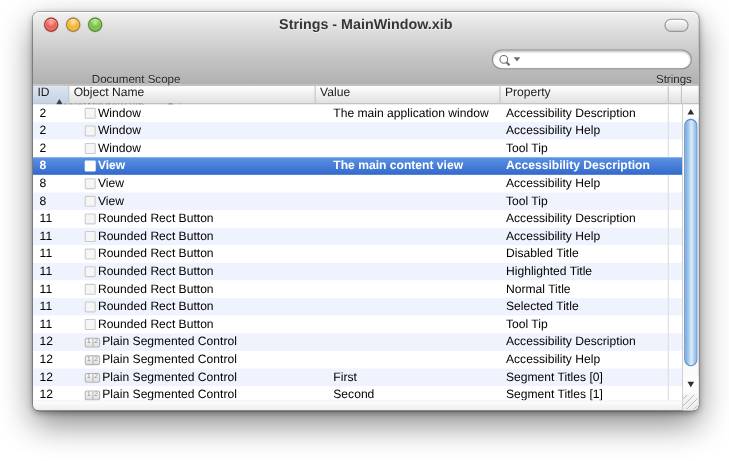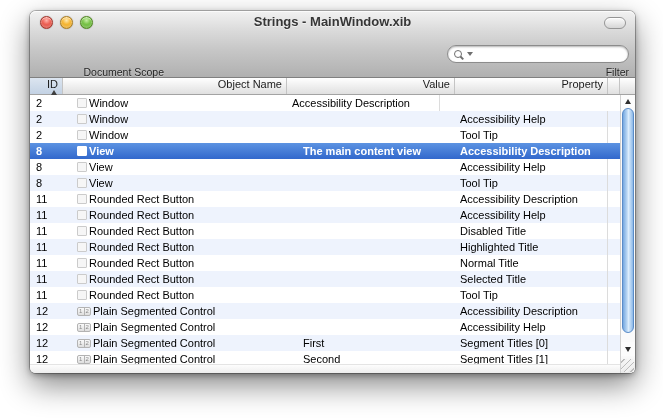--- a/index.html
+++ b/index.html
@@ -59,21 +59,21 @@
   .mag::after { content:""; position: absolute; width: 4px; height: 1.5px; background:#6f6f6f;
                 right: -3px; bottom: -1px; transform: rotate(45deg); }
   .mag-caret { width:0; height:0; border-left:3px solid transparent; border-right:3px solid transparent;
                border-top:4px solid #6f6f6f; margin-left: 3px; }
   .search-text { font-size: 11px; color:#111; flex:1; }
 
   
   .thead { position: absolute; left: 0; top: 67px; width: 100%; height: 17px; display: flex;
            background: linear-gradient(#ffffff,#ececec 60%,#e0e0e0); border-bottom: 1px solid #a3a3a3;
            font-size: 11px; color: #1c1c1c; }
-  .th { border-right: 1px solid #c4c4c4; display: flex; align-items: flex-end; padding: 0 4px; height: 100%; flex-direction: column; }
+  .th { border-right: 1px solid #c4c4c4; display: flex; align-items: flex-start; padding: 0 4px; height: 100%; flex-direction: column; }
   .th-id { width: 33px; background: linear-gradient(#dce5f0,#c3d2e4); }
   .th-obj { width: 224px; }
   .th-val { width: 168px; }
   .th-prop { width: 153px; }
   .th-fill { width: 12px; }
   .th-corner { width: 15px; border-right: none; }
   .sort-tri { width:0; height:0; border-left:3.5px solid transparent; border-right:3.5px solid transparent;
               border-bottom:5px solid #3f3f3f; margin-left: auto; margin-right: 1px; }
 
   
@@ -142,21 +142,21 @@
           <span class="tri-down"></span>
       </span>
     </div>
     <div class="scope-label">Document Scope</div>
 
     <div class="search">
       <span class="mag"></span>
       <span class="mag-caret"></span>
       <span class="search-text"></span>
     </div>
-    <div class="filter-label">Filter</div>
+    <div class="filter-label">Strings</div>
   </div>
 
   <div class="thead">
     <div class="th th-id">
       <span>ID</span>
       <span class="sort-tri"></span>
     </div>
     <div class="th th-obj">
       <span>Object Name</span>
     </div>
@@ -170,20 +170,21 @@
     <div class="th th-corner"></div>
   </div>
 
   <div class="tbody" id="tbody">
       <div class="row">
       <div class="cell c-id">2</div>
       <div class="cell c-obj">
         <span class="obj-icon"></span>
         <span class="obj-text">Window</span>
       </div>
+      <div class="cell c-val">The main application window</div>
       <div class="cell c-prop">Accessibility Description</div>
       <div class="cell c-fill"></div>
     </div>
       <div class="row alt">
       <div class="cell c-id">2</div>
       <div class="cell c-obj">
         <span class="obj-icon"></span>
         <span class="obj-text">Window</span>
       </div>
       <div class="cell c-val"></div>

